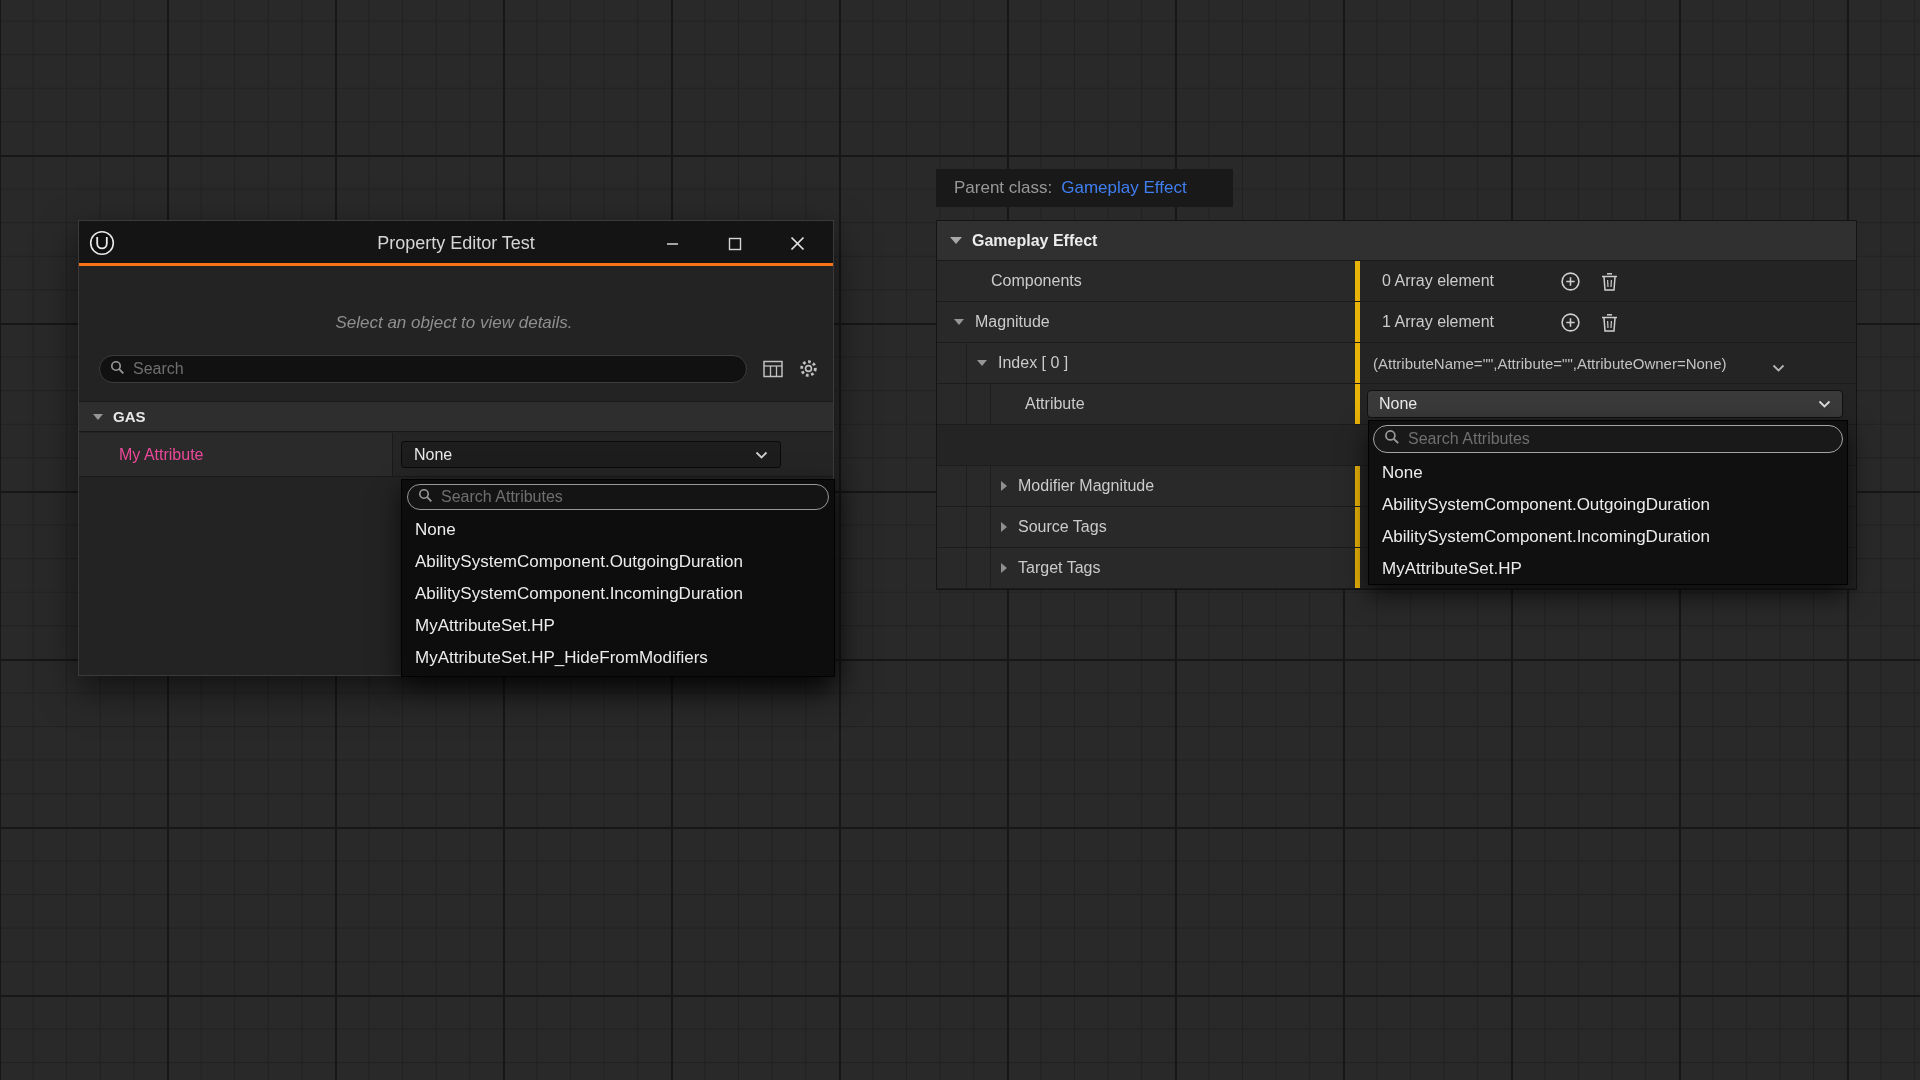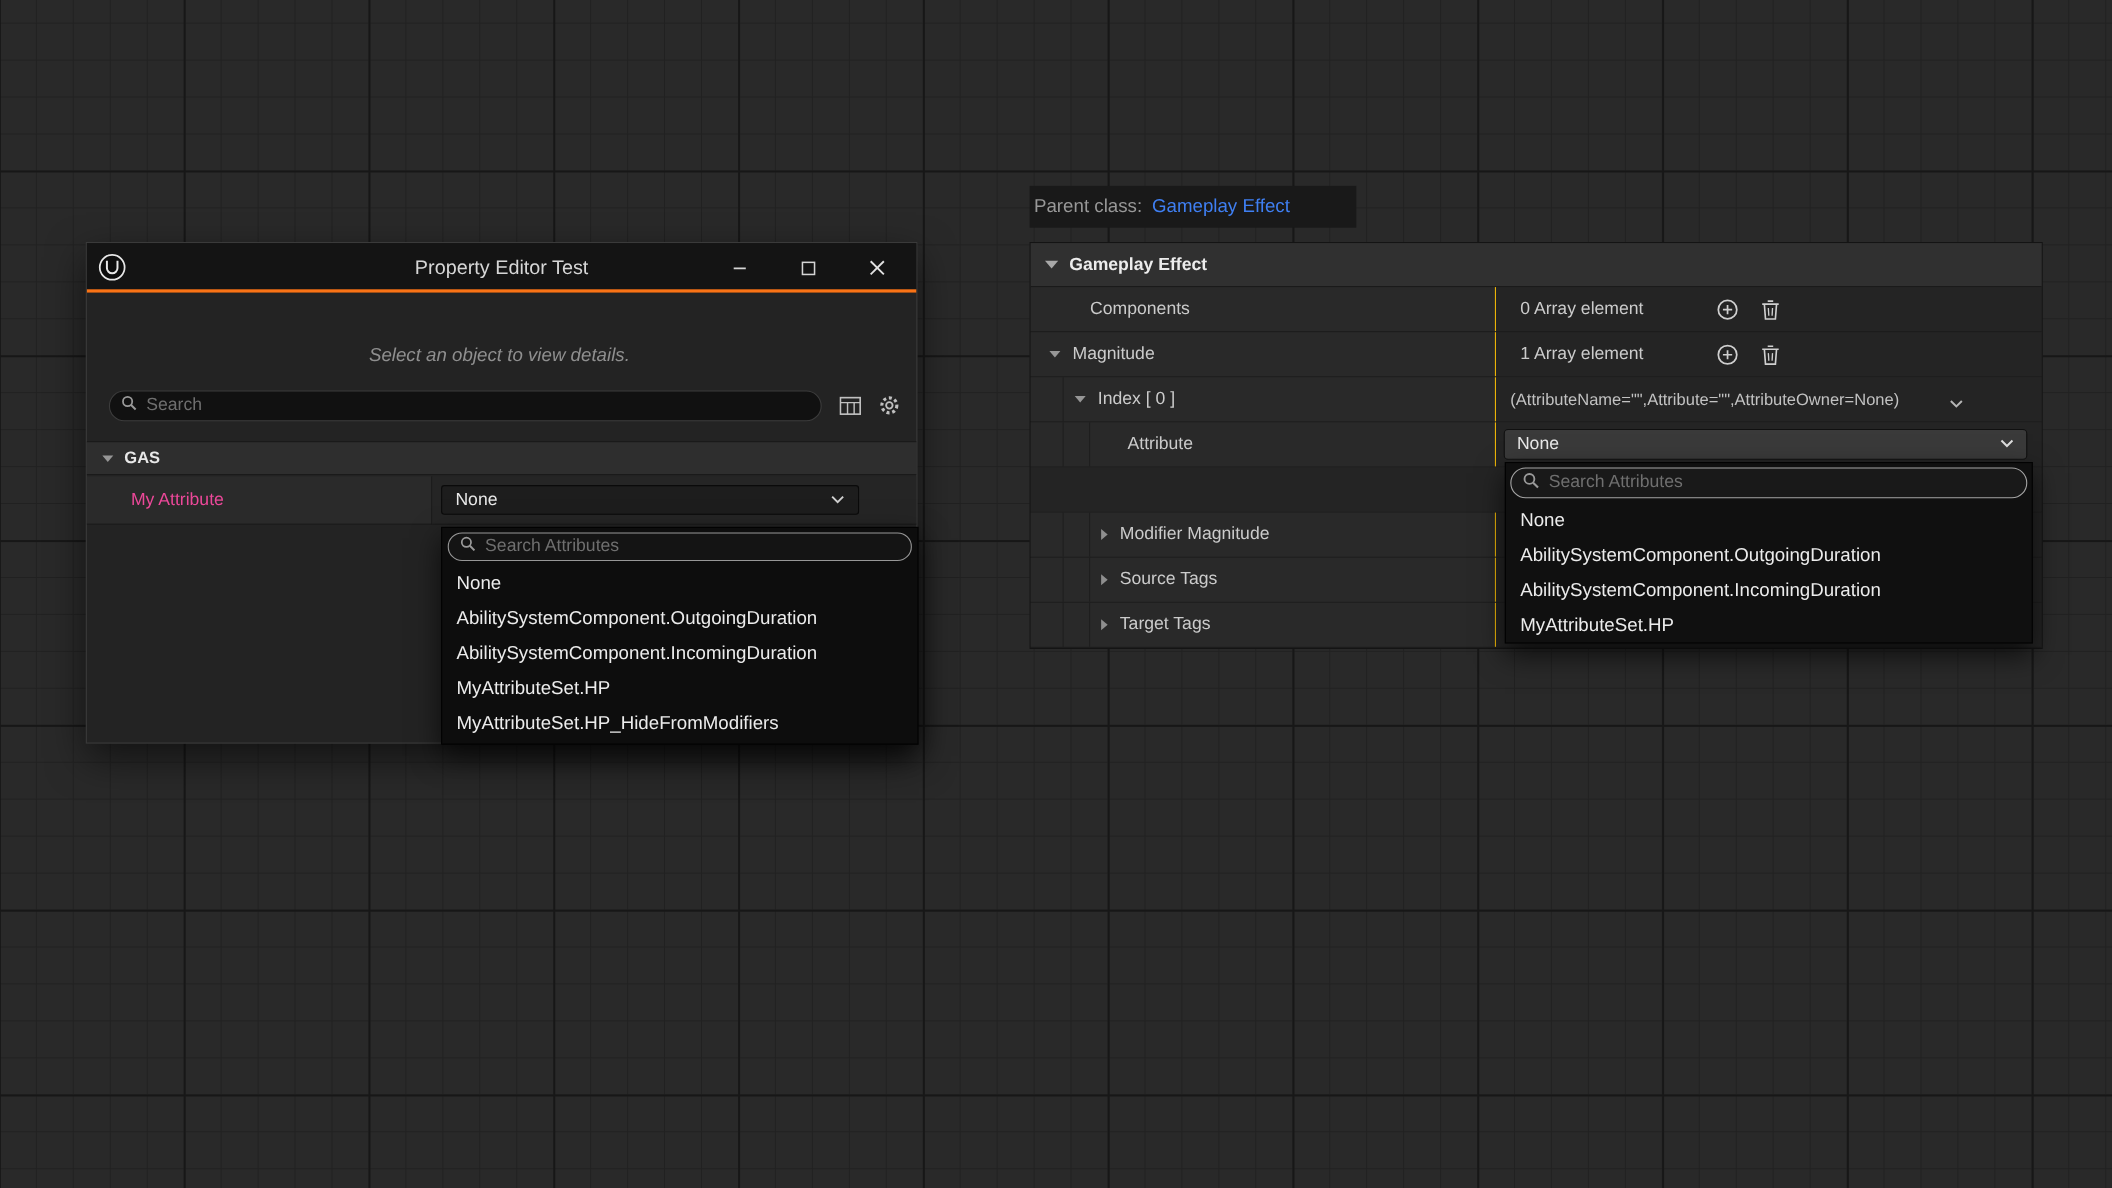--- a/index.html
+++ b/index.html
@@ -58,30 +58,30 @@
   .dropdown { background:#0d0d0d; border:1px solid #020202; box-shadow:0 10px 24px rgba(0,0,0,.65); }
   .pe-dd { position:absolute; left:322px; top:258px; width:434px; height:198px; }
   .dd-search { position:absolute; top:4px; left:5px; right:5px; height:26px; border-radius:13px;
     border:1px solid #979797; background:#141414; }
   .dd-list { position:absolute; top:34px; left:0; right:0; }
   .dd-item { height:32px; display:flex; align-items:center; padding-left:13px;
     font-size:17px; color:#ececec; white-space:nowrap; }
 
   
   .parent-bar { position:absolute; left:936px; top:169px; width:297px; height:38px;
-    background:#191919; display:flex; align-items:center; padding-left:4px; font-size:17px; }
+    background:#191919; display:flex; align-items:center; padding-left:18px; font-size:17px; }
   .pc-label { color:#989898; }
   .pc-link { color:#3f7ff2; margin-left:9px; cursor:pointer; }
 
   .details { position:absolute; left:936px; top:220px; width:921px; height:370px;
     background:#262626; border:1px solid #141414; }
   .cat { height:40px; background:#303030; border-bottom:1px solid #1a1a1a; display:flex;
     align-items:center; gap:10px; padding-left:13px; font-size:16px; font-weight:bold; color:#ececec; }
   .d-row { height:41px; display:flex; border-bottom:1px solid #1c1c1c; }
-  .d-name { width:423px; background:#292929; border-right:1px solid #eab308; display:flex;
+  .d-name { width:423px; background:#292929; border-right:5px solid #eab308; display:flex;
     align-items:center; gap:11px; font-size:16px; color:#cbcbcb; position:relative; }
   .d-value { flex:1; background:#242424; display:flex; align-items:center; position:relative;
     font-size:16px; color:#cbcbcb; }
   .ind-plain { padding-left:54px; }
   .ind-arr0  { padding-left:17px; }
   .ind-arr1  { padding-left:40px; }
   .ind-leaf2 { padding-left:88px; }
   .ind-arr2  { padding-left:64px; }
   .g1::before { content:""; position:absolute; left:29px; top:0; bottom:0; width:1px; background:#1e1e1e; }
   .g2::after  { content:""; position:absolute; left:53px; top:0; bottom:0; width:1px; background:#1e1e1e; }

